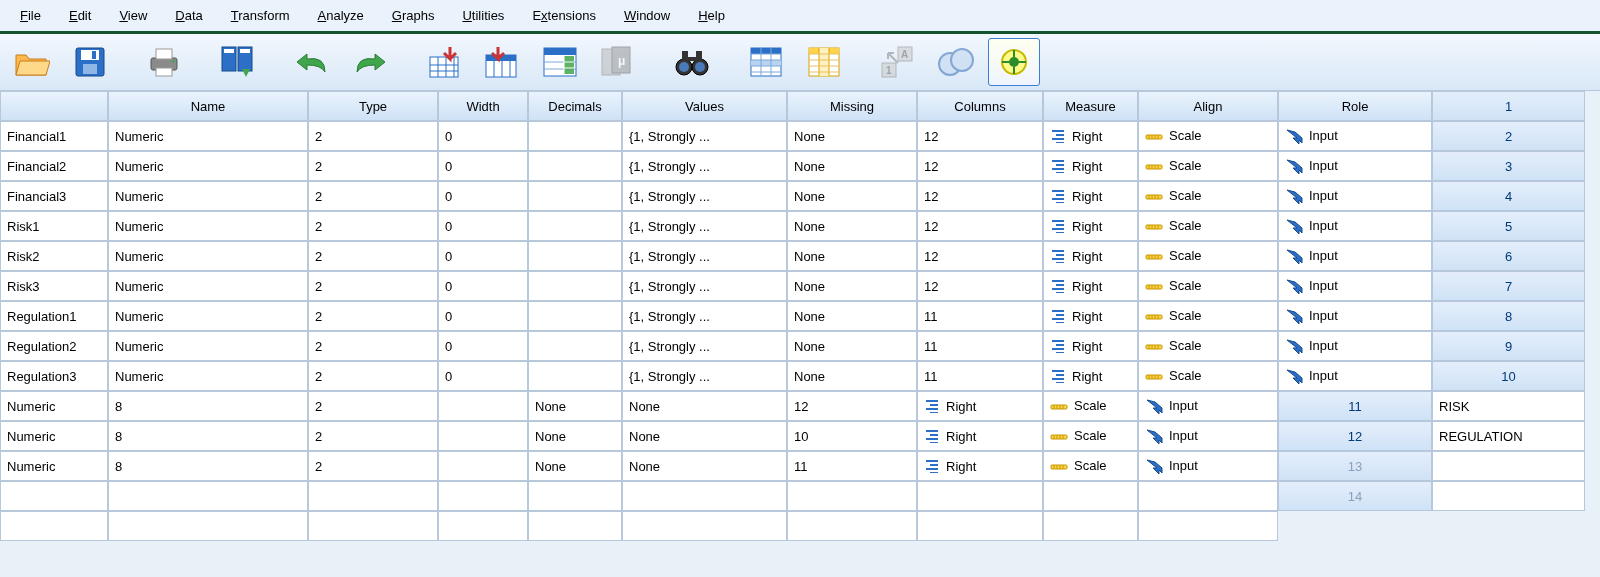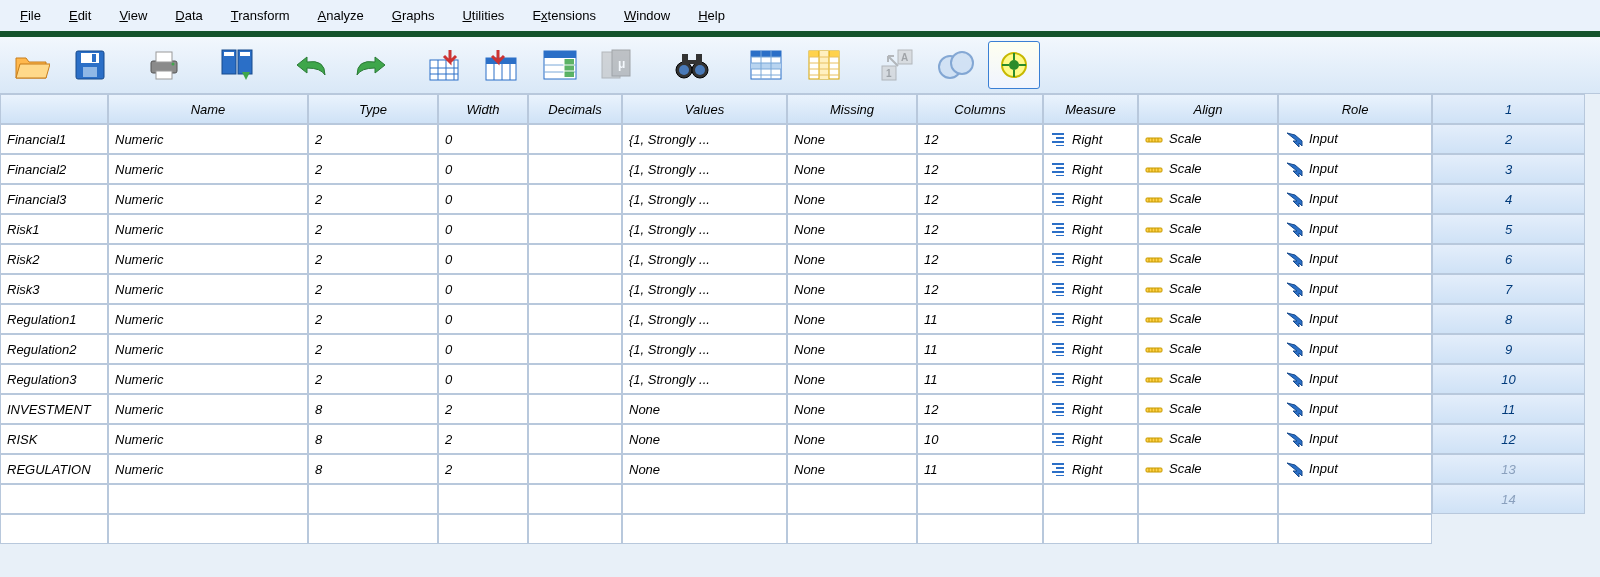--- a/index.html
+++ b/index.html
@@ -8,21 +8,21 @@
     font-family: Arial, sans-serif;
     font-size: 13px;
     background: #e8f0f8;
     color: #000;
     user-select: none;
   }
   .menubar {
     display: flex;
     background: #eaf2fb;
     padding: 4px 8px;
-    border-bottom: 6px solid #14532d;
+    border-bottom: 3px solid #14532d;
     gap: 4px;
   }
   .menu-item {
     padding: 4px 12px;
     cursor: pointer;
     color: #000;
   }
   .menu-item .ul { text-decoration: underline; }
   .toolbar {
     display: flex;
@@ -39,21 +39,20 @@
     align-items: center;
     justify-content: center;
     border-radius: 3px;
     cursor: pointer;
   }
   .tb-sep { width: 10px; }
   .grid {
     display: grid;
     grid-template-columns: 108px 200px 130px 90px 94px 165px 130px 126px 95px 140px 154px 153px;
     border-collapse: collapse;
-    font-style: italic;
   }
   .hdr, .rownum, .cell {
     border: 1px solid #b8c8dc;
     padding: 4px 6px;
     height: 30px;
     display: flex;
     align-items: center;
     overflow: hidden;
     white-space: nowrap;
     text-overflow: ellipsis;
@@ -593,21 +592,20 @@
         </span>Scale</span>
     </div>
     <div class="cell">
       <span class="cell-icon"><span>
           <svg width="18" height="16" viewBox="0 0 18 16">
             <path d="M2 2 L12 10 L8 10 L14 16 L14 12 L17 15 L17 10 L10 4 Z" fill="#2b6fc7" stroke="#174a8c"></path>
           </svg>
         </span>Input</span>
     </div>
     <div class="rownum">10</div>
-    <div class="cell">INVESTMENT</div>
     <div class="cell">Numeric</div>
     <div class="cell">8</div>
     <div class="cell">2</div>
     <div class="cell"></div>
     <div class="cell">None</div>
     <div class="cell">None</div>
     <div class="cell">12</div>
     <div class="cell">
       <span class="cell-icon"><span>
           <svg width="16" height="14" viewBox="0 0 16 14">

